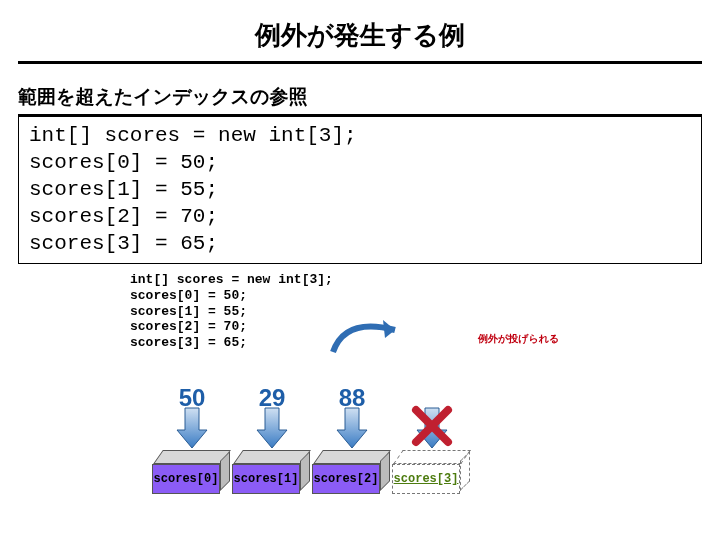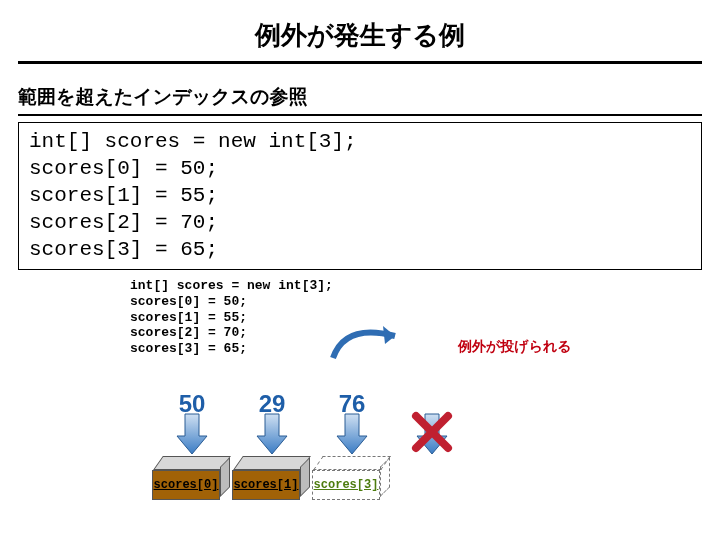--- a/index.html
+++ b/index.html
@@ -17,21 +17,20 @@
   font-weight: bold;
   padding: 6px 0 8px 0;
   border-bottom: 3px solid #000;
   margin-bottom: 20px;
 }
 .subtitle {
   font-size: 19px;
   font-weight: bold;
   border-bottom: 2px solid #000;
   padding-bottom: 4px;
-  margin-bottom: 6px;
 }
 .codebox {
   border: 1px solid #000;
   padding: 6px 10px;
   font-family: "Courier New", monospace;
   font-size: 21px;
   line-height: 1.28;
   white-space: pre;
   margin-bottom: 8px;
 }
@@ -60,23 +59,23 @@
 }
 .burst svg { width: 100%; height: 100%; }
 .burst-label {
   position: absolute;
   left: 0; top: 0; right: 0; bottom: 0;
   display: flex; align-items: center; justify-content: center;
   color: #fff; font-weight: bold; font-size: 15px;
 }
 .thrown {
   position: absolute;
-  left: 378px;
+  left: 398px;
   top: 60px;
-  font-size: 14px;
+  font-size: 10px;
   font-weight: bold;
   color: #c00010;
 }
 .curve-arrow {
   position: absolute;
   left: 245px;
   top: 40px;
   width: 80px;
   height: 50px;
 }
@@ -132,21 +131,21 @@
   font-family: "Courier New", monospace;
   font-size: 12px; font-weight: bold;
 }
 .slot-side {
   position: absolute;
   left: 68px; top: 6px;
   width: 10px; height: 30px;
   transform: skewY(-45deg);
 }
 .solid .slot-top { background: #d8d8d8; border: 1px solid #555; }
-.solid .slot-front { background: #a16207; border: 1px solid #555; text-decoration: underline; }
+.solid .slot-front { background: #8b5cf6; border: 1px solid #555; }
 .solid .slot-side { background: #bcbcbc; border: 1px solid #555; }
 .dashed .slot-top { border: 1.5px dashed #777; }
 .dashed .slot-front { border: 1.5px dashed #777; color: #4d7c0f; text-decoration: underline; }
 .dashed .slot-side { border: 1.5px dashed #777; }
 </style>
 </head>
 <body>
 
 <div class="title">例外が発生する例</div>
 <div class="subtitle">範囲を超えたインデックスの参照</div>
@@ -170,21 +169,21 @@
       <polygon points="70,18 58,8 60,26" fill="#2f6db3"></polygon>
     </svg>
   </div>
 
 
   <div class="thrown">例外が投げられる</div>
 
   <div class="vals" style="left:72px">
     <div class="val">50</div>
     <div class="val">29</div>
-    <div class="val">76</div>
+    <div class="val">88</div>
   </div>
 
   <div class="arrows" style="left:72px">
     <div class="arrow-down">
       <svg viewBox="0 0 34 44">
           <defs>
             <linearGradient id="g1" x1="0" y1="0" x2="0" y2="1">
               <stop offset="0" stop-color="#cfe0f2"></stop>
               <stop offset="1" stop-color="#3a7cc4"></stop>
             </linearGradient>
@@ -220,20 +219,25 @@
     <div class="slot3d solid">
       <div class="slot-top"></div>
         <div class="slot-side"></div>
       <div class="slot-front">scores[0]</div>
     </div>
     <div class="slot3d solid">
       <div class="slot-top"></div>
         <div class="slot-side"></div>
       <div class="slot-front">scores[1]</div>
     </div>
+    <div class="slot3d solid">
+      <div class="slot-top"></div>
+        <div class="slot-side"></div>
+      <div class="slot-front">scores[2]</div>
+    </div>
     <div class="slot3d dashed">
       <div class="slot-top"></div>
         <div class="slot-side"></div>
       <div class="slot-front">scores[3]</div>
     </div>
   </div>
 
 </div>
 
 </body></html>

